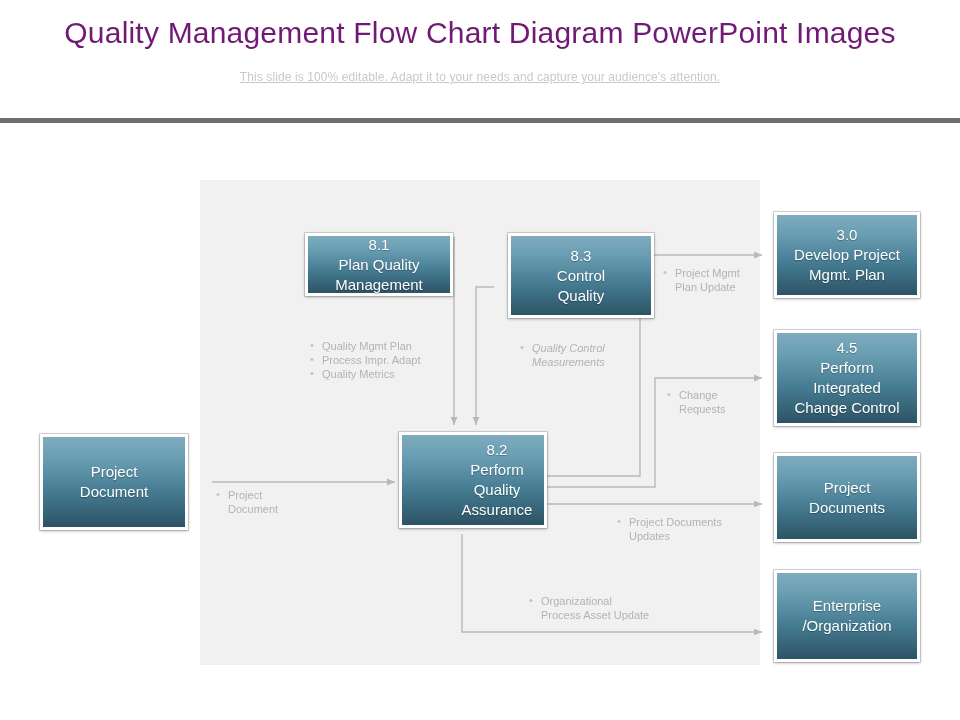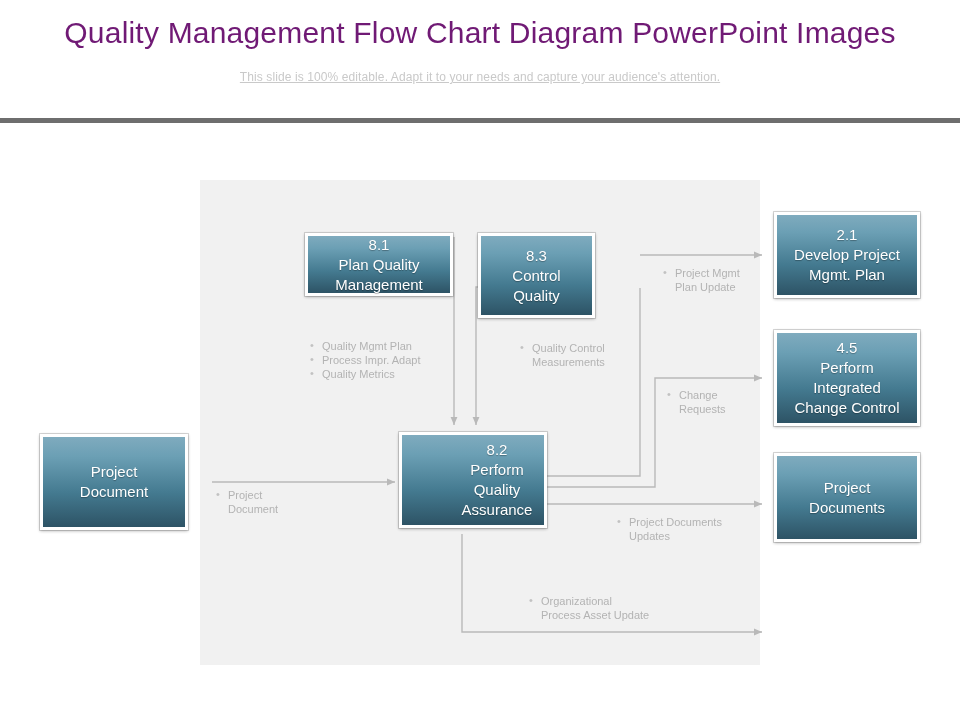--- a/index.html
+++ b/index.html
@@ -167,50 +167,52 @@
     </g>
   </svg>
 
   <div class="pbox" style="left:40px; top:434px; width:148px; height:96px;">Project
 Document</div>
 
   <div class="pbox" style="left:305px; top:233px; width:148px; height:63px;">8.1
 Plan Quality
 Management</div>
 
-  <div class="pbox" style="left:478px; top:233px; width:117px; height:85px;">8.3
+  <div class="pbox" style="left:508px; top:233px; width:146px; height:85px;">8.3
 Control
 Quality</div>
 
   <div class="pbox" style="left:399px; top:432px; width:148px; height:96px;padding-left:48px;">8.2
 Perform Quality
 Assurance</div>
 
-  <div class="pbox" style="left:774px; top:212px; width:146px; height:86px;">2.1
+  <div class="pbox" style="left:774px; top:212px; width:146px; height:86px;">3.0
 Develop Project
 Mgmt. Plan</div>
 
   <div class="pbox" style="left:774px; top:330px; width:146px; height:96px;">4.5
 Perform
 Integrated
 Change Control</div>
 
   <div class="pbox" style="left:774px; top:453px; width:146px; height:89px;">Project
 Documents</div>
 
+  <div class="pbox" style="left:774px; top:570px; width:146px; height:92px;">Enterprise
+/Organization</div>
 
   <div class="note" style="left:308px; top:339px; width:150px;">
     <ul>
         <li>Quality Mgmt Plan</li>
         <li>Process Impr. Adapt</li>
         <li>Quality Metrics</li>
       </ul>
   </div>
 
-  <div class="note" style="left:518px; top:341px; width:150px;">
+  <div class="note" style="left:518px; top:341px; width:150px;font-style:italic;">
     <ul>
         <li>Quality Control
 Measurements</li>
       </ul>
   </div>
 
   <div class="note" style="left:214px; top:488px; width:130px;">
     <ul>
         <li>Project
 Document</li>

